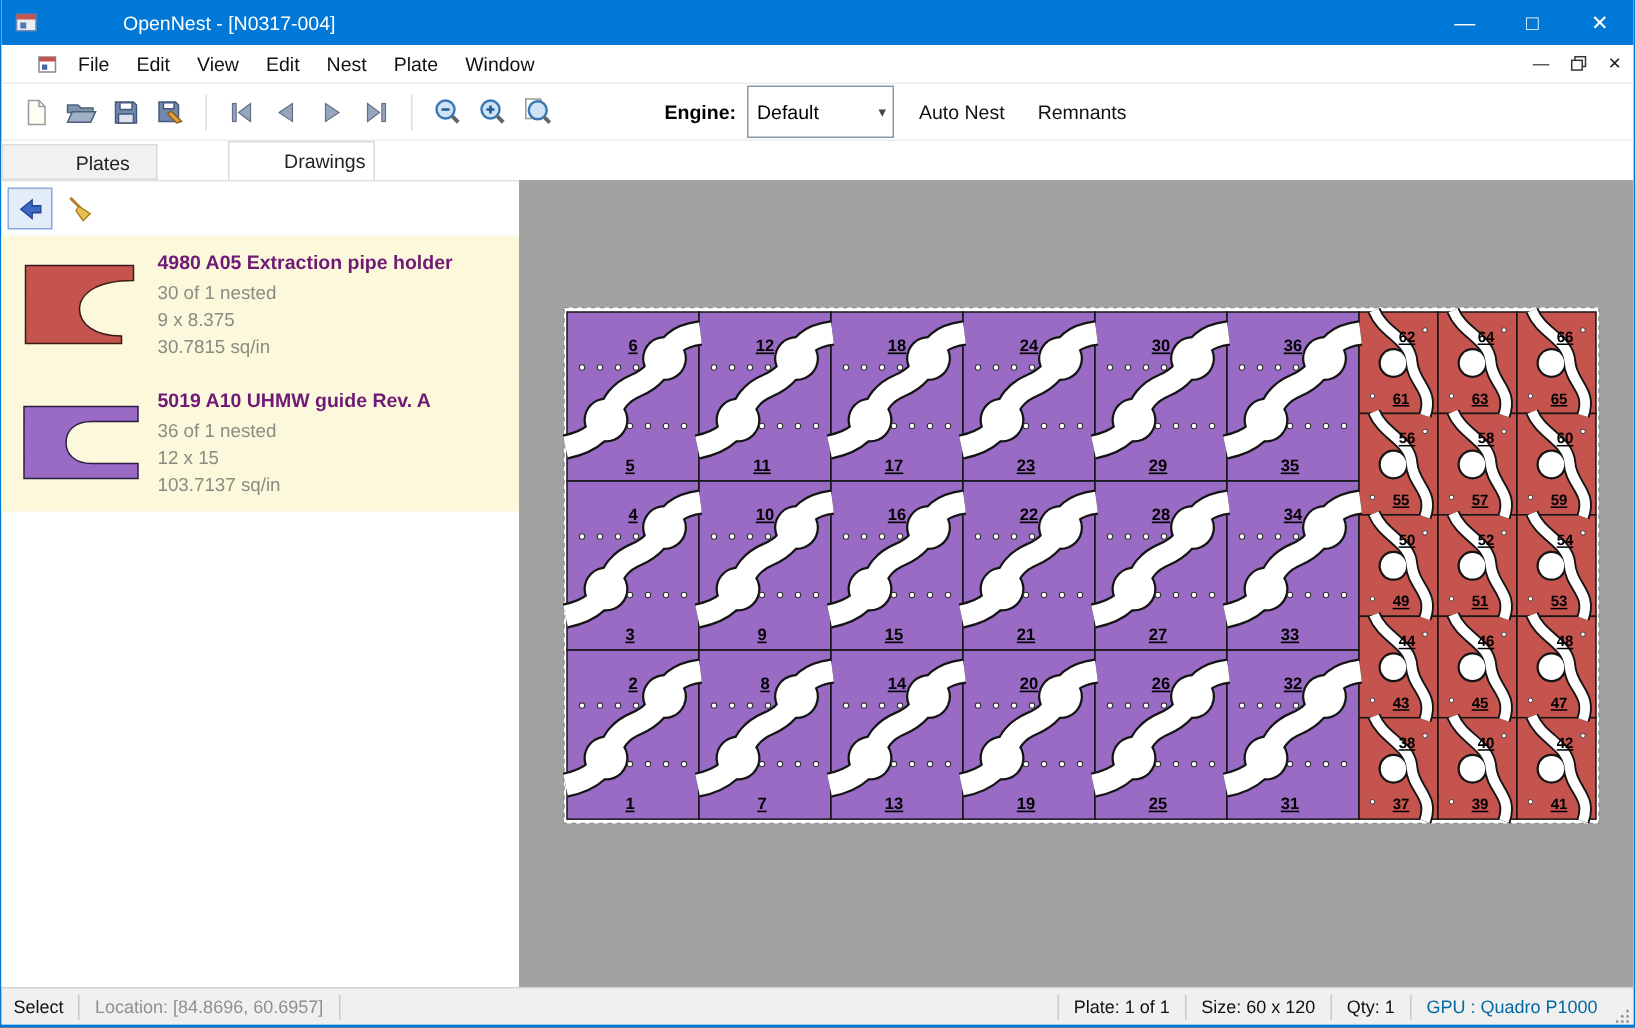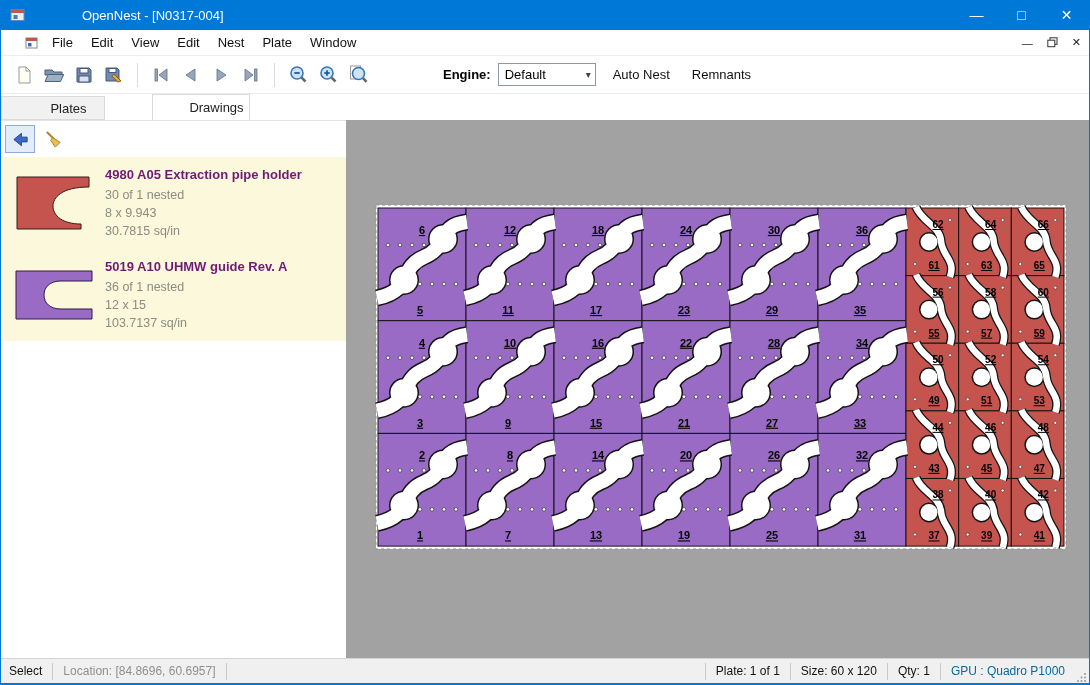--- a/index.html
+++ b/index.html
@@ -20,21 +20,21 @@
   .mdi-icon{display:flex;align-items:center;margin:0 4px;}
   .menu-items{display:flex;align-items:center;}
   .menu-item{padding:0 9px;font-size:13px;height:26px;line-height:26px;color:#111;}
   .mdi-controls{margin-left:auto;display:flex;align-items:center;gap:14px;margin-right:8px;color:#222;font-size:12px;}
   .mdi-controls span{display:flex;align-items:center;}
   
   .toolbar{height:38px;flex:0 0 38px;background:#fff;display:flex;align-items:center;padding:0 8px;border-bottom:1px solid #ededed;}
   .tbtn{width:30px;height:30px;display:flex;align-items:center;justify-content:center;}
   .tsep{width:1px;height:24px;background:#dcdcdc;margin:0 8px;}
   .engine-label{font-weight:bold;font-size:13px;margin-left:70px;margin-right:7px;}
-  .combo{width:98px;height:23px;border:1px solid #8a99a8;background:#fff;display:flex;align-items:center;font-size:13px;padding-left:6px;justify-content:flex-end;}
+  .combo{width:98px;height:35px;border:1px solid #8a99a8;background:#fff;display:flex;align-items:center;font-size:13px;padding-left:6px;justify-content:flex-end;}
   .combo .caret{margin-left:auto;margin-right:4px;font-size:10px;color:#444;}
   .tool-text{font-size:13px;padding:0 11px;color:#111;}
   
   .body{flex:1 1 auto;position:relative;background:#fff;}
   .left-panel{position:absolute;left:0;top:0;bottom:0;width:345px;background:#fff;}
   .tab{position:absolute;display:flex;align-items:center;justify-content:center;font-size:13px;color:#222;padding-left:31px;}
   .tab.inactive{left:0;top:2px;width:104px;height:24px;background:#f1f1f1;border:1px solid #dadada;}
   .tab.active{left:104px;top:0;width:98px;height:26px;background:#fff;border:1px solid #dadada;border-bottom:none;z-index:2;margin-left:47px;}
   .panel-content{position:absolute;top:26px;left:0;right:0;bottom:0;background:#fff;border-top:1px solid #e3e3e3;}
   .mini-toolbar{display:flex;gap:3px;padding:4px 4px;}
@@ -208,21 +208,21 @@
         </div>
         <div class="draw-item">
           <div class="thumb">
             <svg width="80" height="58" viewBox="0 0 80 58">
               <path d="M4 3 H76 V13 C48 13 40 24 40 32 C40 42 50 50 68 50 L68 55 H4 Z" stroke="#3b1b19" stroke-width="1" fill="#c5534e"></path>
             </svg>
           </div>
           <div class="d-text">
             <div class="d-title">4980 A05 Extraction pipe holder</div>
             <div class="d-sub">30 of 1 nested</div>
-            <div class="d-sub">8 x 9.943</div>
+            <div class="d-sub">9 x 8.375</div>
             <div class="d-sub">30.7815 sq/in</div>
           </div>
         </div>
         <div class="draw-item">
           <div class="thumb">
             <svg width="84" height="58" viewBox="0 0 84 58">
               <path d="M3 5 H79 V15 H48 C37 15 31 21 31 29 C31 37 37 43 48 43 H79 V53 H3 Z" stroke="#2e1d42" stroke-width="1" fill="#9a6bc5"></path>
             </svg>
           </div>
           <div class="d-text">

